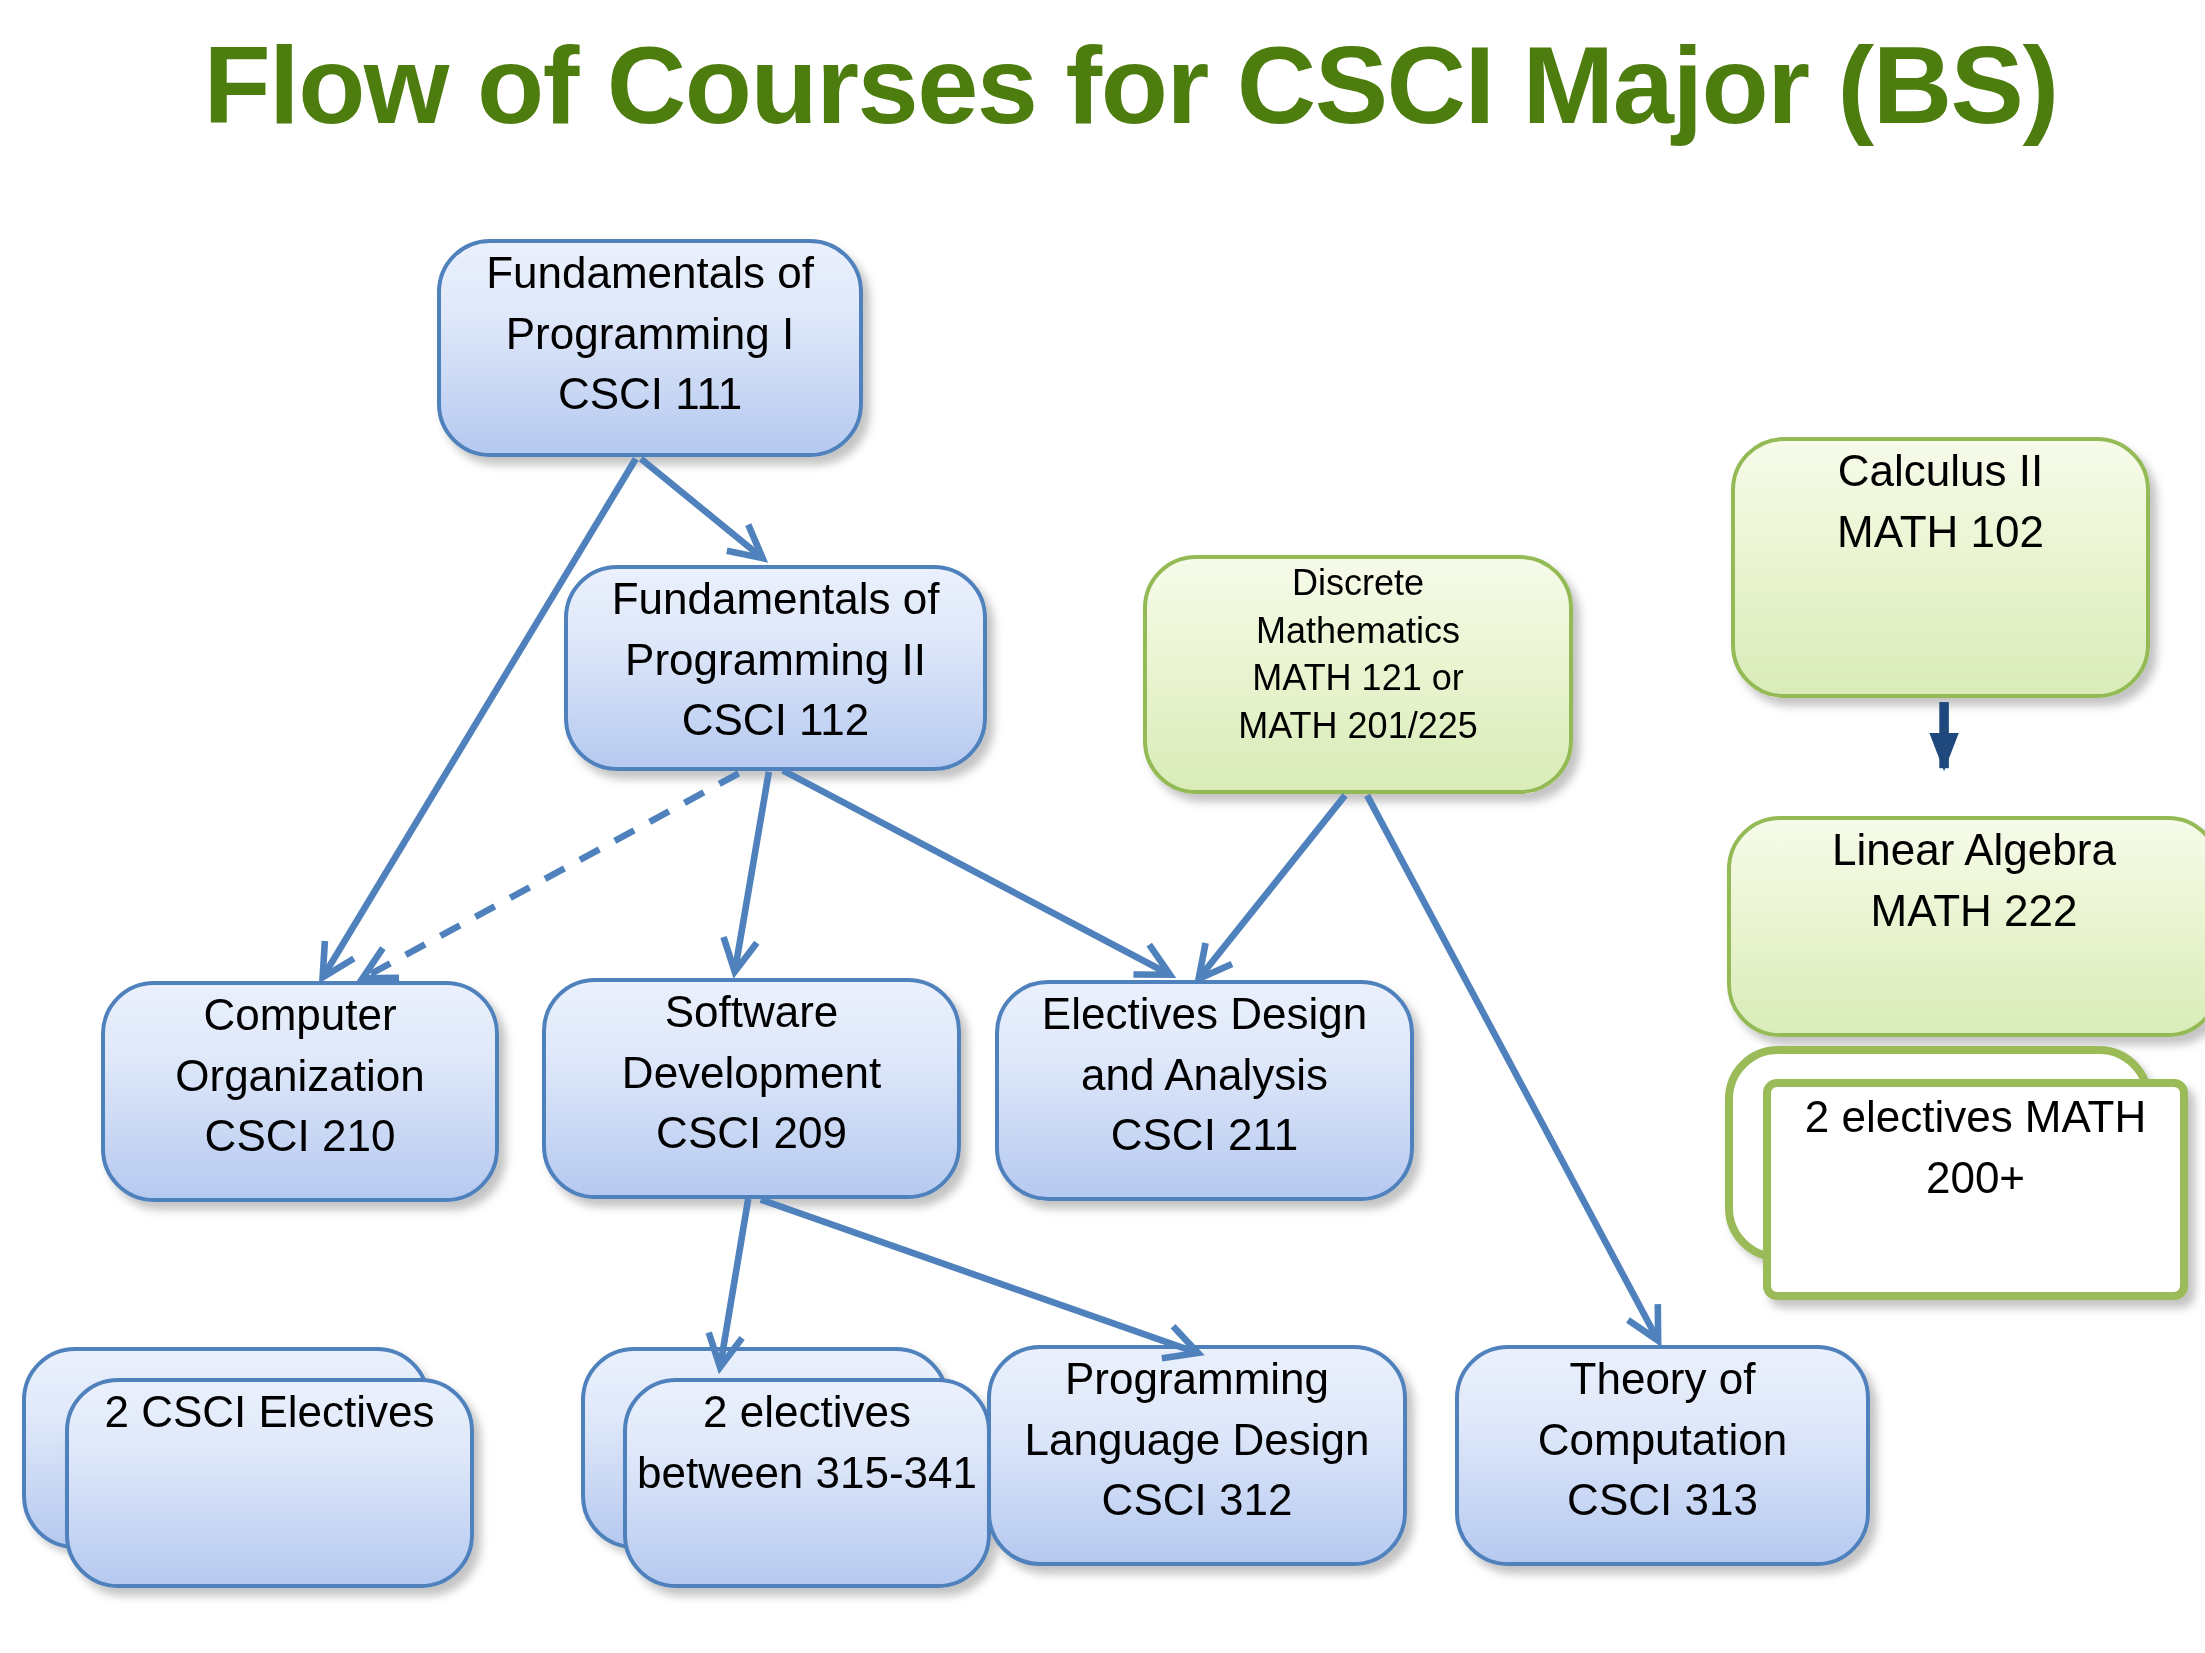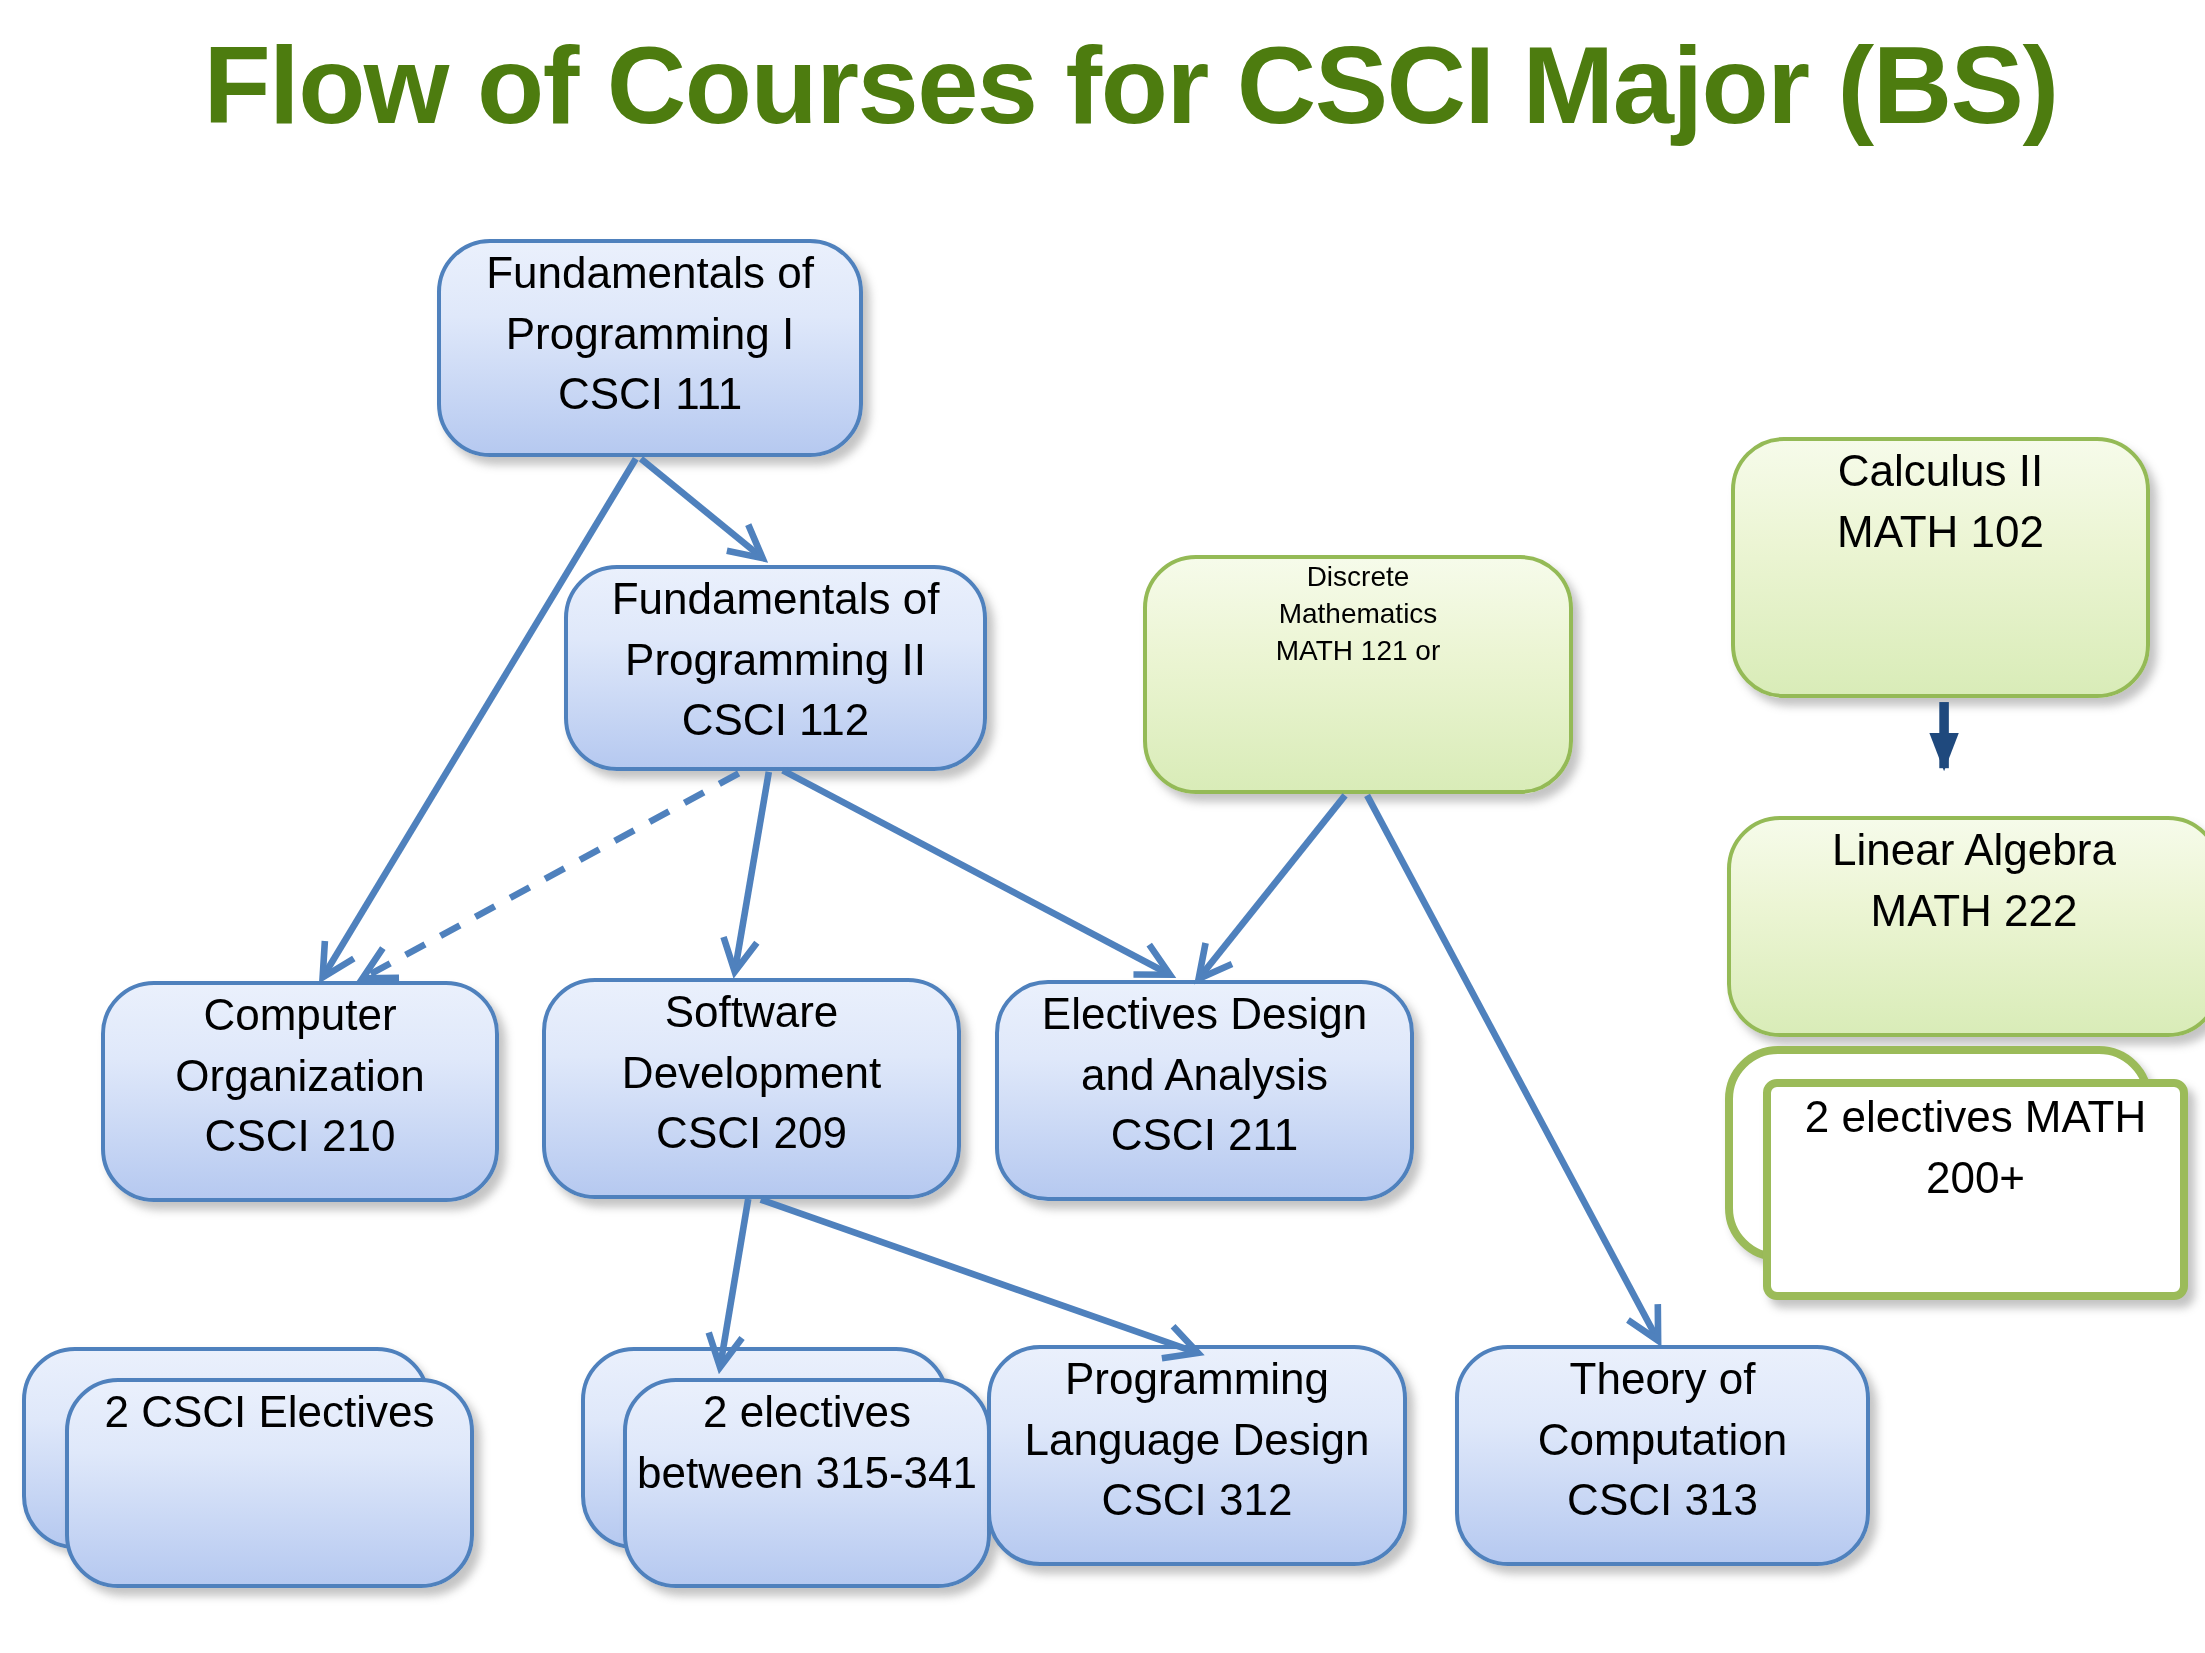--- a/index.html
+++ b/index.html
@@ -67,24 +67,25 @@
     <div>Programming I</div>
     <div>CSCI 111</div>
   </div>
 
   <div class="box blue" style="left:564px;top:565px;width:423px;height:206px;">
     <div>Fundamentals of</div>
     <div>Programming II</div>
     <div>CSCI 112</div>
   </div>
 
-  <div class="box green" style="left:1143px;top:555px;width:430px;height:239px;font-size:28px;line-height:1.32;">
+  <div class="box green" style="left:1143px;top:555px;width:430px;height:239px;font-size:36px;line-height:1.32;">
     <div>Discrete</div>
     <div>Mathematics</div>
     <div>MATH 121 or</div>
+    <div>MATH 201/225</div>
   </div>
 
   <div class="box green" style="left:1731px;top:437px;width:419px;height:261px;padding-bottom:51px;">
     <div>Calculus II</div>
     <div>MATH 102</div>
   </div>
 
   <div class="box green" style="left:1727px;top:816px;width:494px;height:221px;">
     <div>Linear Algebra</div>
     <div>MATH 222</div>

